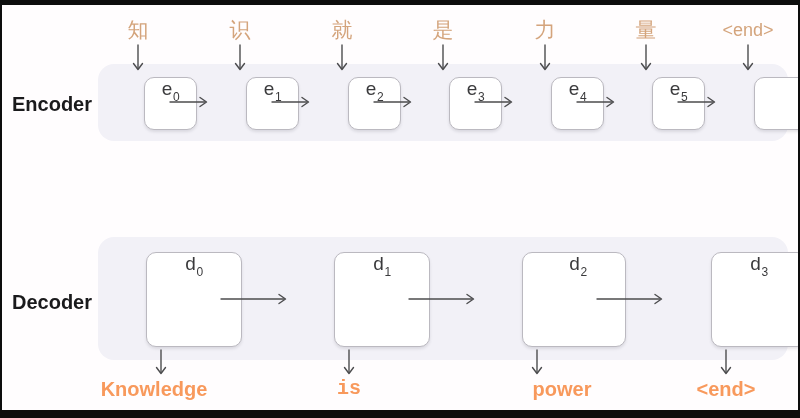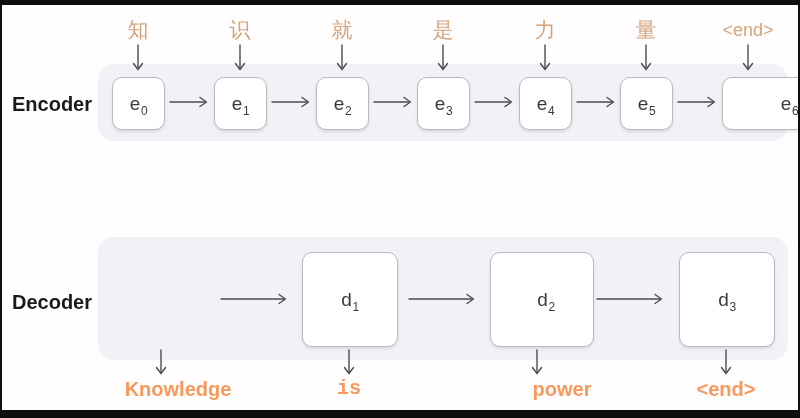--- a/index.html
+++ b/index.html
@@ -45,21 +45,21 @@
     top: 373px; line-height: 22px;
     font-size: 20px; font-weight: bold; color: #f8995c;
   }
 
   .unit {
     position: absolute;
     background: #ffffff;
     border: 1px solid #bbb9c0;
     border-radius: 10px;
     box-shadow: 0 2px 3px rgba(70, 68, 84, 0.14);
-    display: flex; align-items: center; justify-content: center;
+    display: flex; justify-content: center; margin-left: 32px;
   }
   .eunit { width: 51px; height: 51px; top: 72px; }
   .dunit { width: 94px; height: 93px; top: 247px; }
   .unit-label { font-size: 19px; color: #3a3a3c; }
   .unit-label sub {
     font-size: 12px; line-height: 0;
     position: relative; bottom: -1px; left: 0.5px;
   }
 
   svg.arr { position: absolute; overflow: visible; }
@@ -158,20 +158,23 @@
     </svg>
   <svg class="arr" style="left:676px;top:91px;" width="38" height="12" viewBox="0 0 38 12">
       <line x1="0" y1="6" x2="35" y2="6"></line>
       <path d="M30 1.5 L36.5 6 L30 10.5"></path>
     </svg>
 
   <div class="row-label" style="top:286px;">Decoder</div>
 
   <div class="band dec-band"></div>
 
+  <div class="unit dunit" style="left:112px;">
+      <span class="unit-label"><span>d</span><sub>0</sub></span>
+    </div>
   <div class="unit dunit" style="left:300px;">
       <span class="unit-label"><span>d</span><sub>1</sub></span>
     </div>
   <div class="unit dunit" style="left:488px;padding-left:8px;">
       <span class="unit-label"><span>d</span><sub>2</sub></span>
     </div>
   <div class="unit dunit" style="left:677px;">
       <span class="unit-label"><span>d</span><sub>3</sub></span>
     </div>
 
@@ -198,18 +201,18 @@
     </svg>
   <svg class="arr" style="left:529px;top:345px;" width="12" height="25" viewBox="0 0 12 25">
       <line x1="6" y1="0" x2="6" y2="22"></line>
       <path d="M1.5 17.5 L6 23.5 L10.5 17.5"></path>
     </svg>
   <svg class="arr" style="left:718px;top:345px;" width="12" height="25" viewBox="0 0 12 25">
       <line x1="6" y1="0" x2="6" y2="22"></line>
       <path d="M1.5 17.5 L6 23.5 L10.5 17.5"></path>
     </svg>
 
-  <div class="token dec-token" style="left:96px;width:160px;">Knowledge</div>
+  <div class="token dec-token" style="left:72px;width:160px;">Knowledge</div>
   <div class="token dec-token" style="left:267px;width:160px;font-family:Liberation Mono, monospace;">is</div>
   <div class="token dec-token" style="left:480px;width:160px;text-align:center;">power</div>
   <div class="token dec-token" style="left:644px;width:160px;">&lt;end&gt;</div>
 
 </div>
 
 </body></html>

